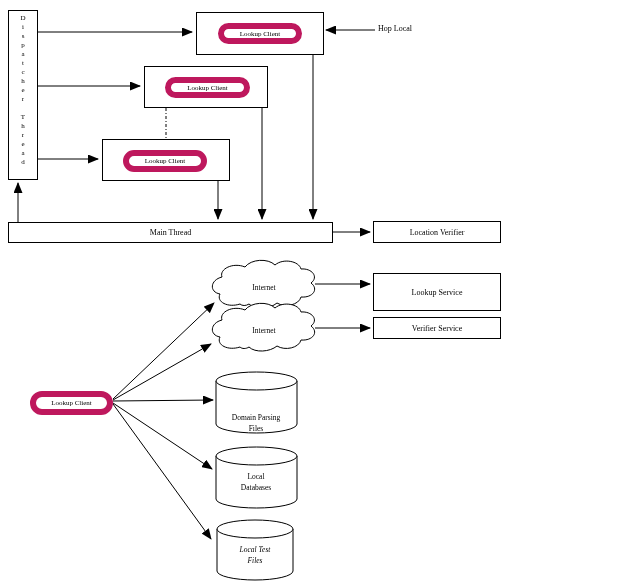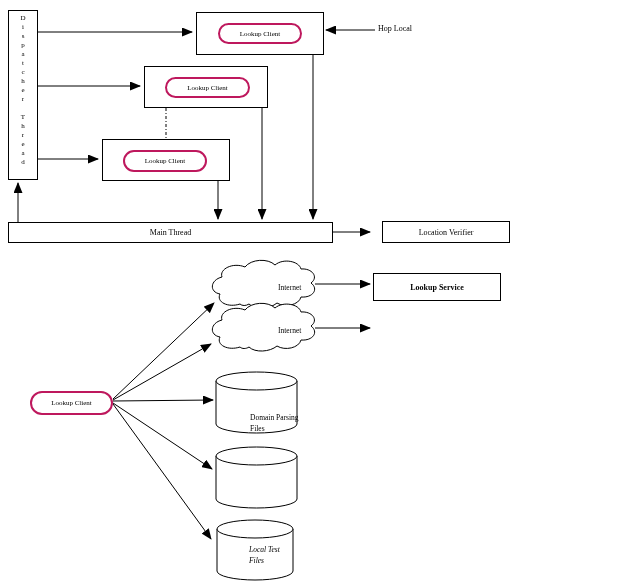--- a/index.html
+++ b/index.html
@@ -13,21 +13,21 @@
   }
   svg.layer{position:absolute;left:0;top:0;width:635px;height:583px;}
   .box{
     position:absolute;
     border:1px solid #000;
     background:#fff;
     box-sizing:border-box;
   }
   .pill{
     position:absolute;
-    border:2px solid #be185d;
+    border:6px solid #be185d;
     background:#fff;
     box-sizing:border-box;
     border-radius:12px;
     display:flex;align-items:center;justify-content:center;
     font-size:7px;
     text-align:center;
   }
   .centered{
     display:flex;align-items:center;justify-content:center;
     font-size:8px;text-align:right;
@@ -39,22 +39,22 @@
     padding-top:3px;
   }
   .floatlabel{
     position:absolute;
     font-size:8px;
     white-space:nowrap;
   }
   .shapelabel{
     position:absolute;
     font-size:7.5px;line-height:11px;
+    text-align:center;
     white-space:pre-line;
-    margin-left:44px;
   }
 </style>
 </head>
 <body>
 
 <div id="canvas">
 
   <svg class="layer" viewBox="0 0 635 583">
     <defs>
       <marker id="arrow" markerWidth="11" markerHeight="9" refX="10" refY="4.5" orient="auto" markerUnits="userSpaceOnUse">
@@ -138,27 +138,30 @@
   </div>
 
   <div class="box" style="left:102px;top:139px;width:128px;height:42px;">
     <div class="pill" style="left:20px;top:10px;width:84px;height:22px;">Lookup Client</div>
   </div>
 
   <div class="floatlabel" style="left:378px;top:24px;">Hop Local</div>
 
   <div class="box centered" style="left:8px;top:222px;width:325px;height:21px;">Main Thread</div>
 
-  <div class="box centered" style="left:373px;top:221px;width:128px;height:22px;margin-left:9px;">Location Verifier</div>
+  <div class="box centered" style="left:373px;top:221px;width:128px;height:22px;">Location Verifier</div>
 
   <div class="shapelabel" style="left:234px;top:282px;width:60px;">Internet</div>
   <div class="shapelabel" style="left:234px;top:325px;width:60px;">Internet</div>
 
-  <div class="box centered" style="left:373px;top:273px;width:128px;height:28px;font-weight:bold;">Lookup Service</div>
+  <div class="box centered" style="left:373px;top:273px;width:128px;height:38px;">Lookup Service</div>
+  <div class="box centered" style="left:373px;top:317px;width:128px;height:22px;">Verifier Service</div>
 
   <div class="pill" style="left:30px;top:391px;width:83px;height:24px;">Lookup Client</div>
 
   <div class="shapelabel" style="left:206px;top:412px;width:100px;">Domain Parsing
 Files</div>
+  <div class="shapelabel" style="left:206px;top:471px;width:100px;">Local
+Databases</div>
   <div class="shapelabel" style="left:205px;top:544px;width:100px;font-style:italic;">Local Test
 Files</div>
 
 </div>
 
 </body></html>

